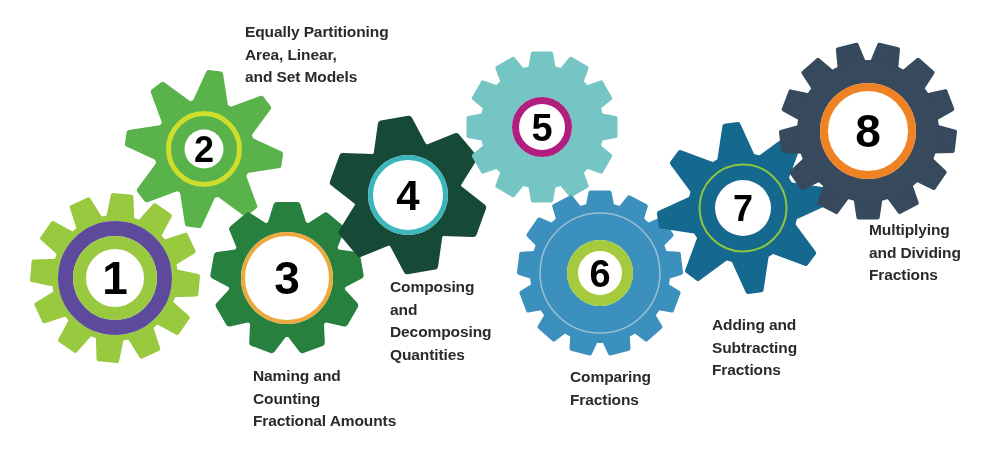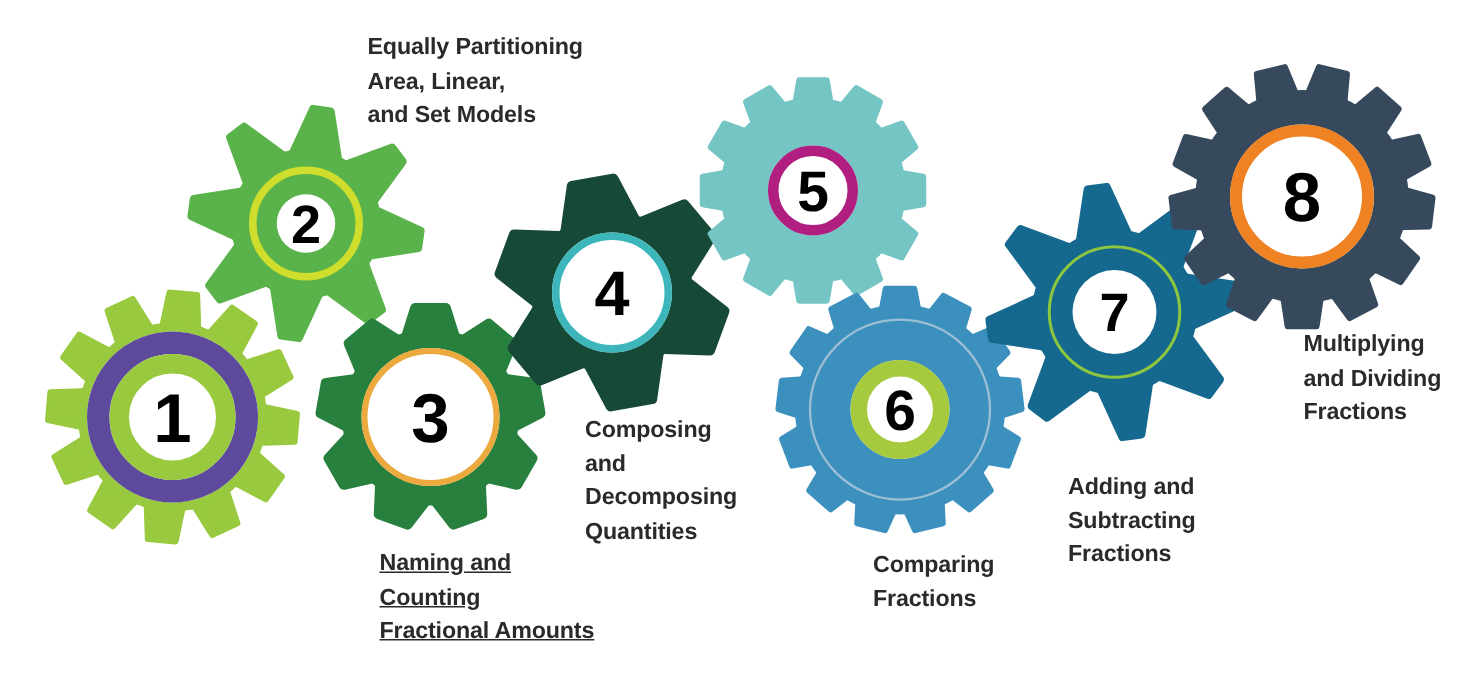--- a/index.html
+++ b/index.html
@@ -14,24 +14,24 @@
   .lbl{
     position:absolute;
     white-space:pre-line;
     font:600 15.5px/22.5px "Liberation Sans", sans-serif;
     letter-spacing:-0.1px;
     color:#2C2A28;
     text-align:left;
   }
   #lbl0{left:78px;  top:377px;}
   #lbl1{left:245px; top:21px;}
-  #lbl2{left:253px; top:365px;text-decoration:underline;}
+  #lbl2{left:253px; top:365px;}
   #lbl3{left:390px; top:276px;}
   #lbl4{left:597px; top:7px;}
-  #lbl5{left:582px; top:366px;}
+  #lbl5{left:570px; top:366px;}
   #lbl6{left:712px; top:314px;}
   #lbl7{left:869px; top:219px;}
 </style>
 </head>
 <body>
 
 <div id="canvas">
   <svg id="gears-svg" width="985" height="459" viewBox="0 0 985 459">
       <g transform="translate(115,278)">
         <path d="M -12.370021073509811 -57 L -9.277515805132358 -82.5 L 9.277515805132358 -82.5 L 12.370021073509811 -57 Z" fill="#98C93E" stroke="#98C93E" stroke-width="4" stroke-linejoin="round" transform="rotate(5)"></path>

